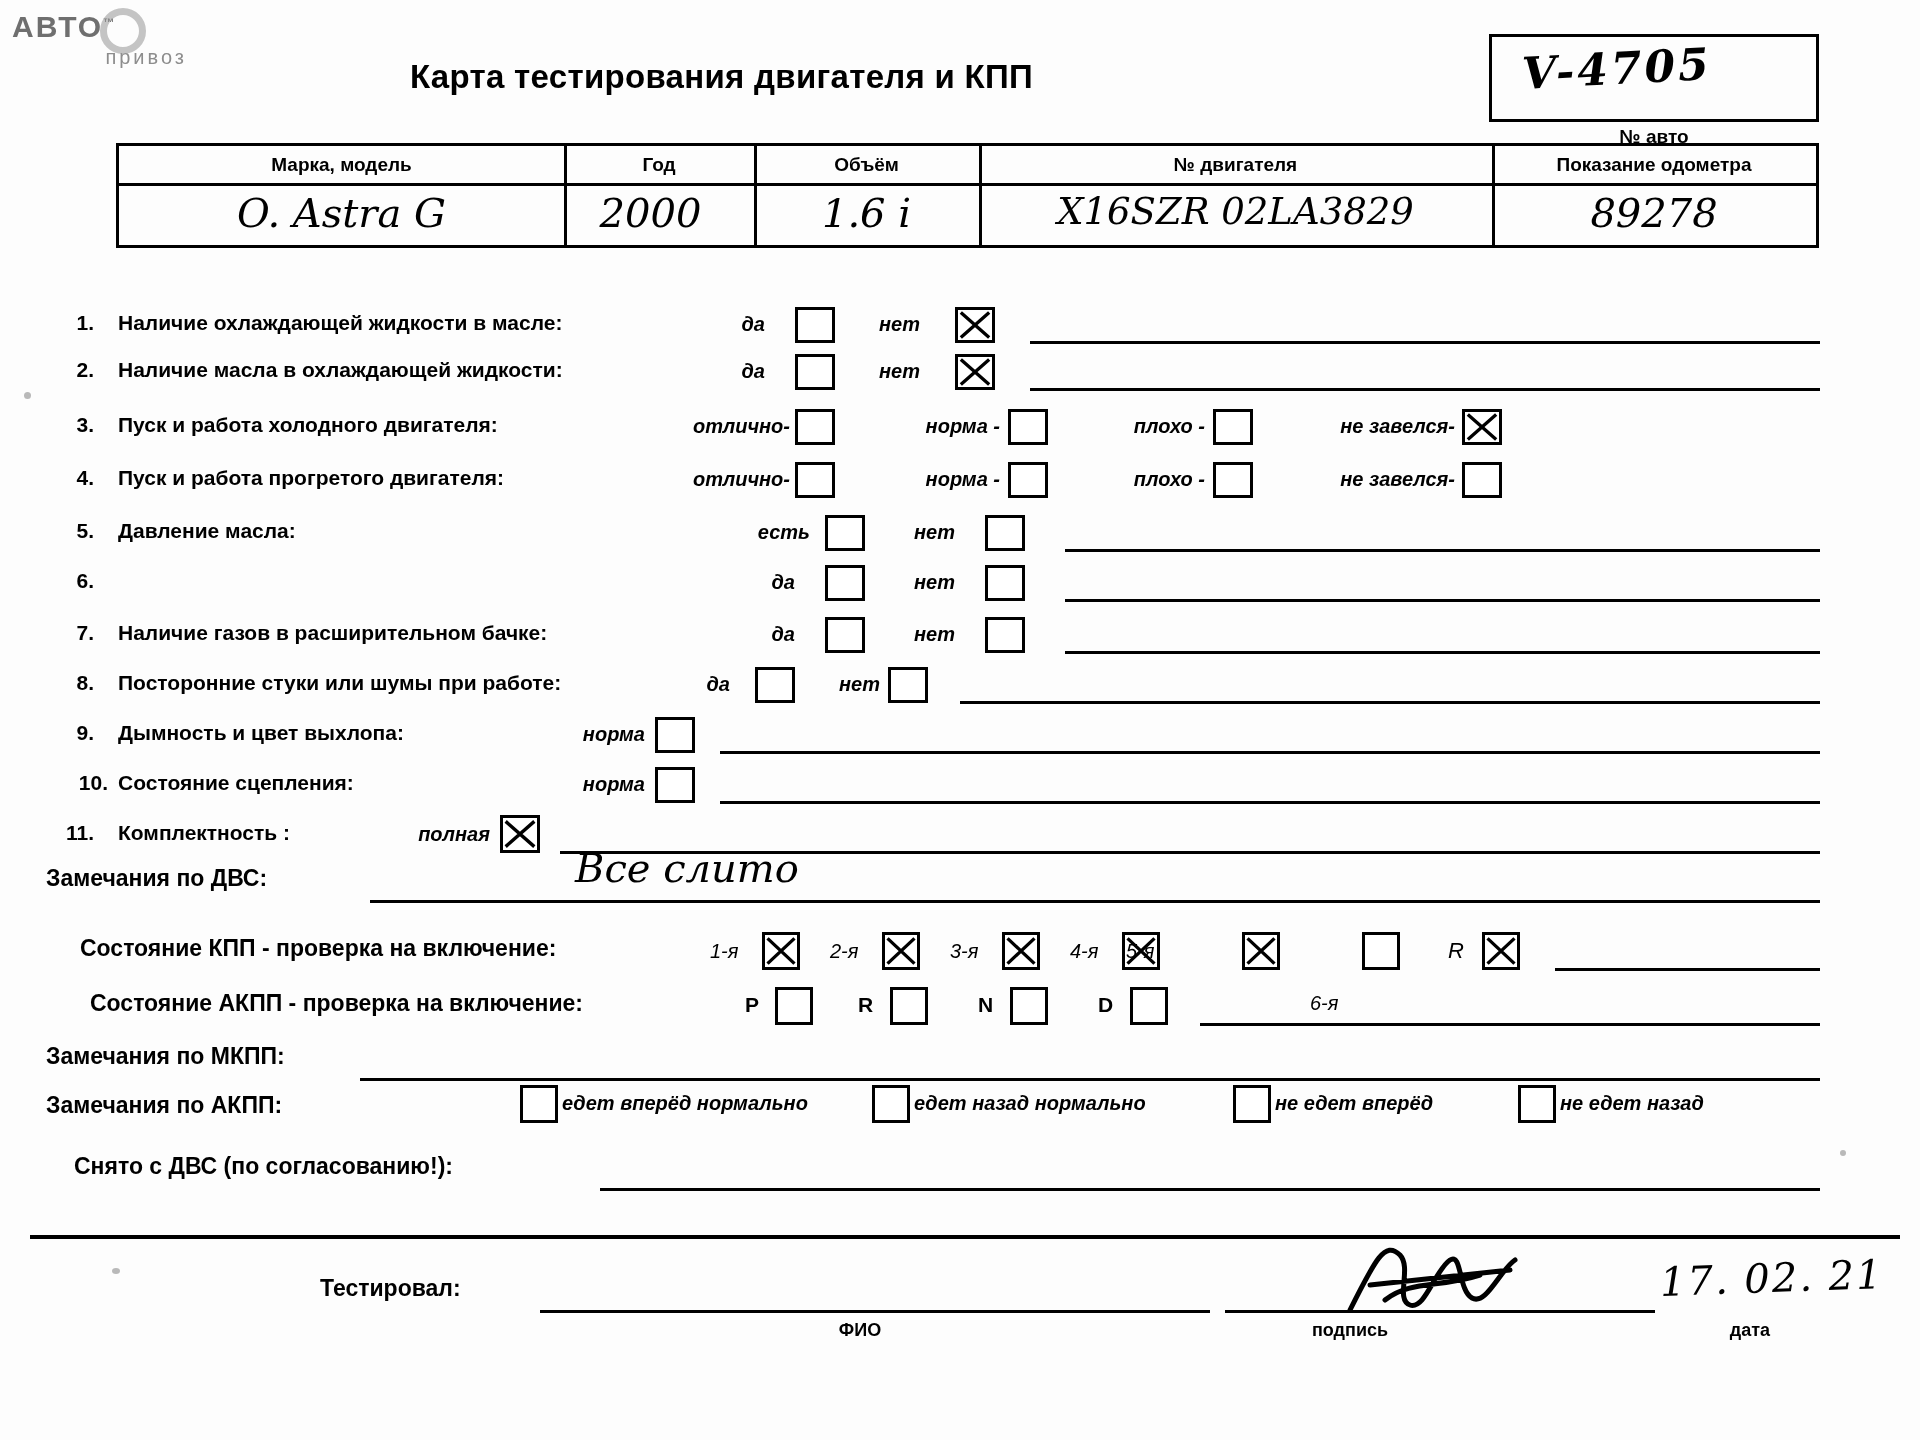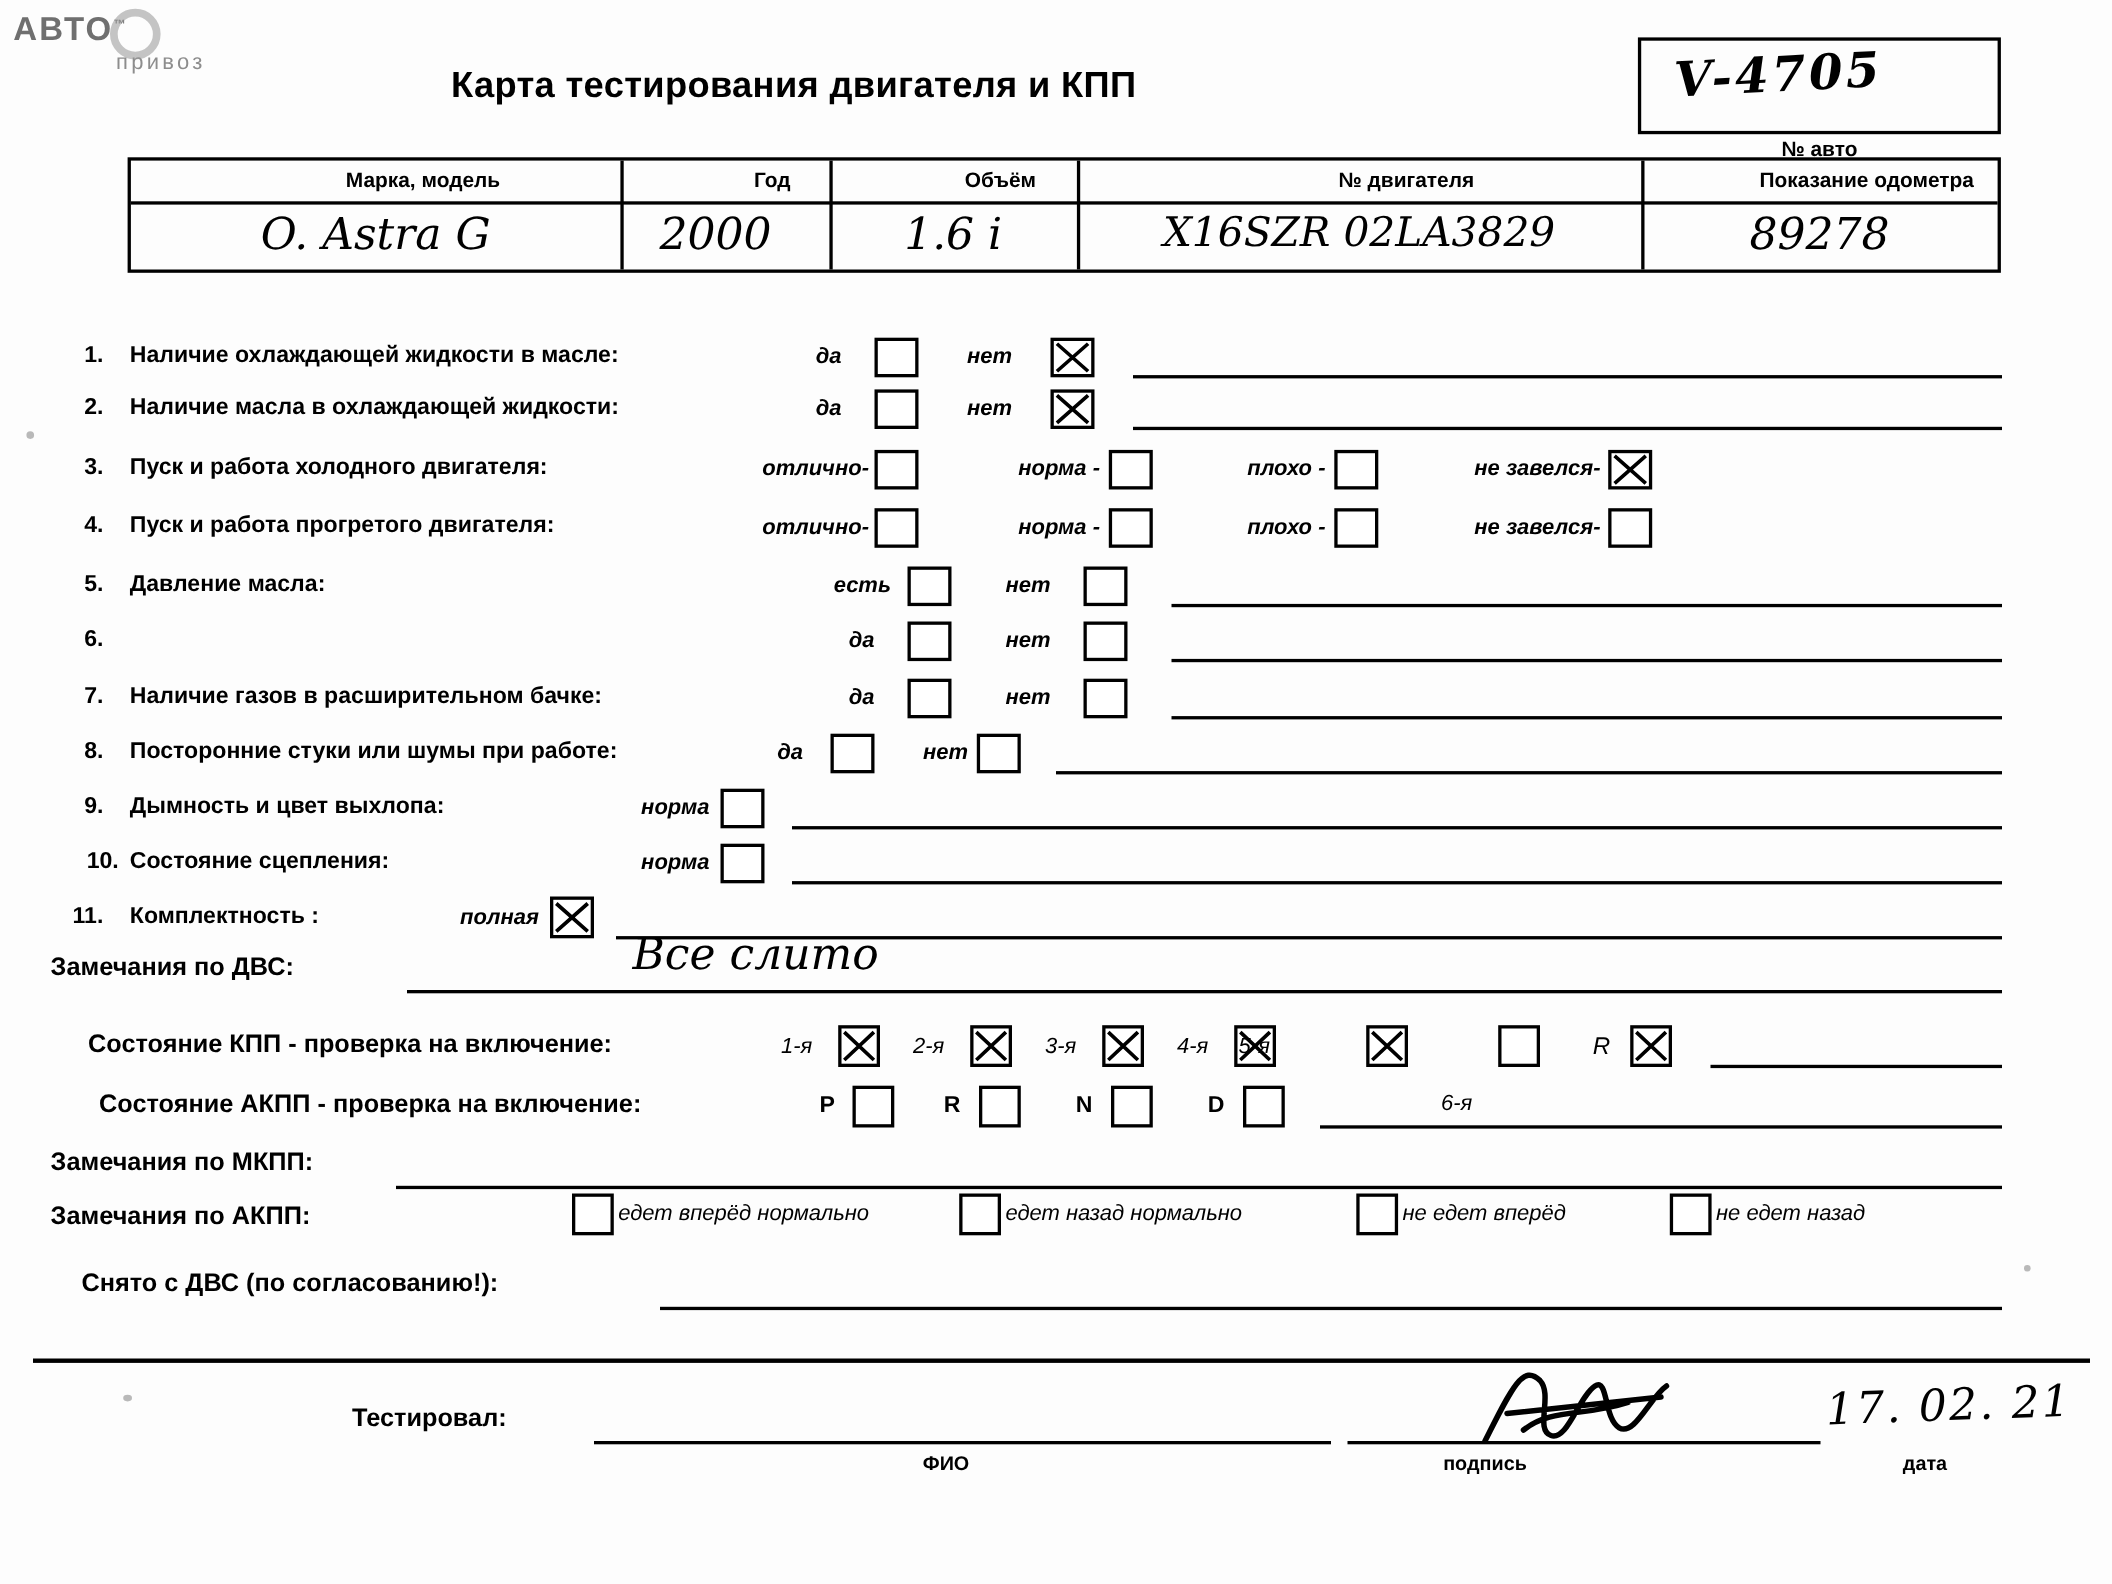--- a/index.html
+++ b/index.html
@@ -124,21 +124,20 @@
     top: 37px;
     width: 100%;
     border-top: 3px solid #000;
   }
   .th {
     position: absolute;
     top: 8px;
     font-size: 19px;
     font-weight: bold;
     text-align: center;
-    margin-left: 43px;
   }
   .td-hand {
     position: absolute;
     top: 44px;
     font-family: "DejaVu Serif", serif;
     font-style: italic;
     font-size: 40px;
     text-align: center;
     white-space: nowrap;
   }
@@ -215,21 +214,21 @@
   }
   .atlbl {
     position: absolute;
     font-size: 21px;
     font-weight: bold;
   }
   .akppopt {
     position: absolute;
     font-size: 20px;
     font-style: italic;
-    font-weight: normal;
+    font-weight: bold;
     white-space: nowrap;
   }
   .footlbl {
     position: absolute;
     font-size: 23px;
     font-weight: bold;
   }
   .smalllbl {
     position: absolute;
     font-size: 18px;

